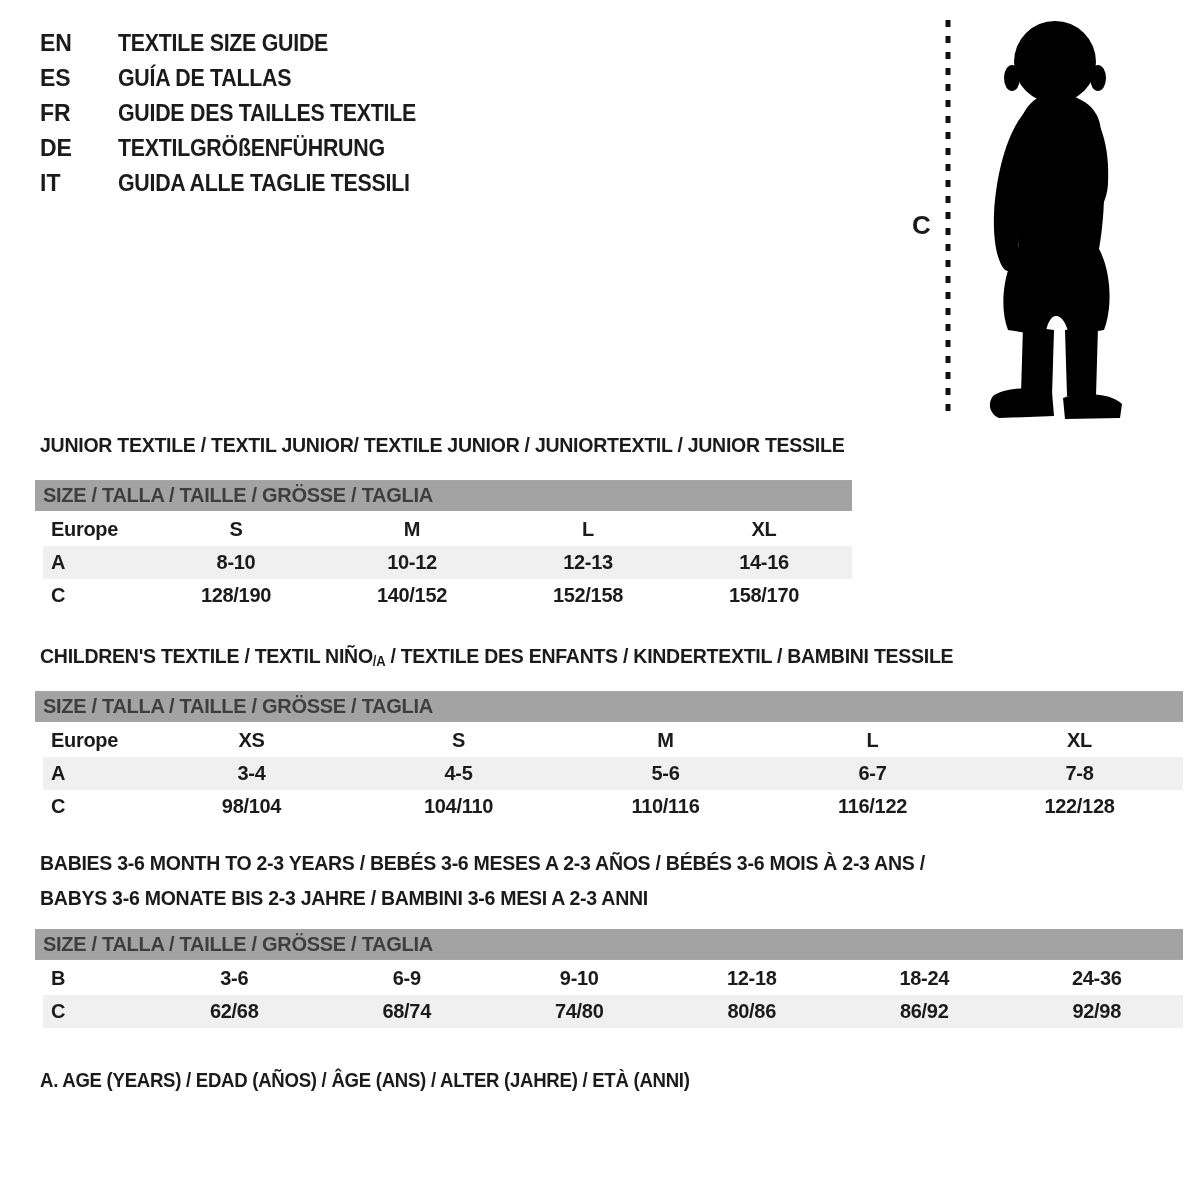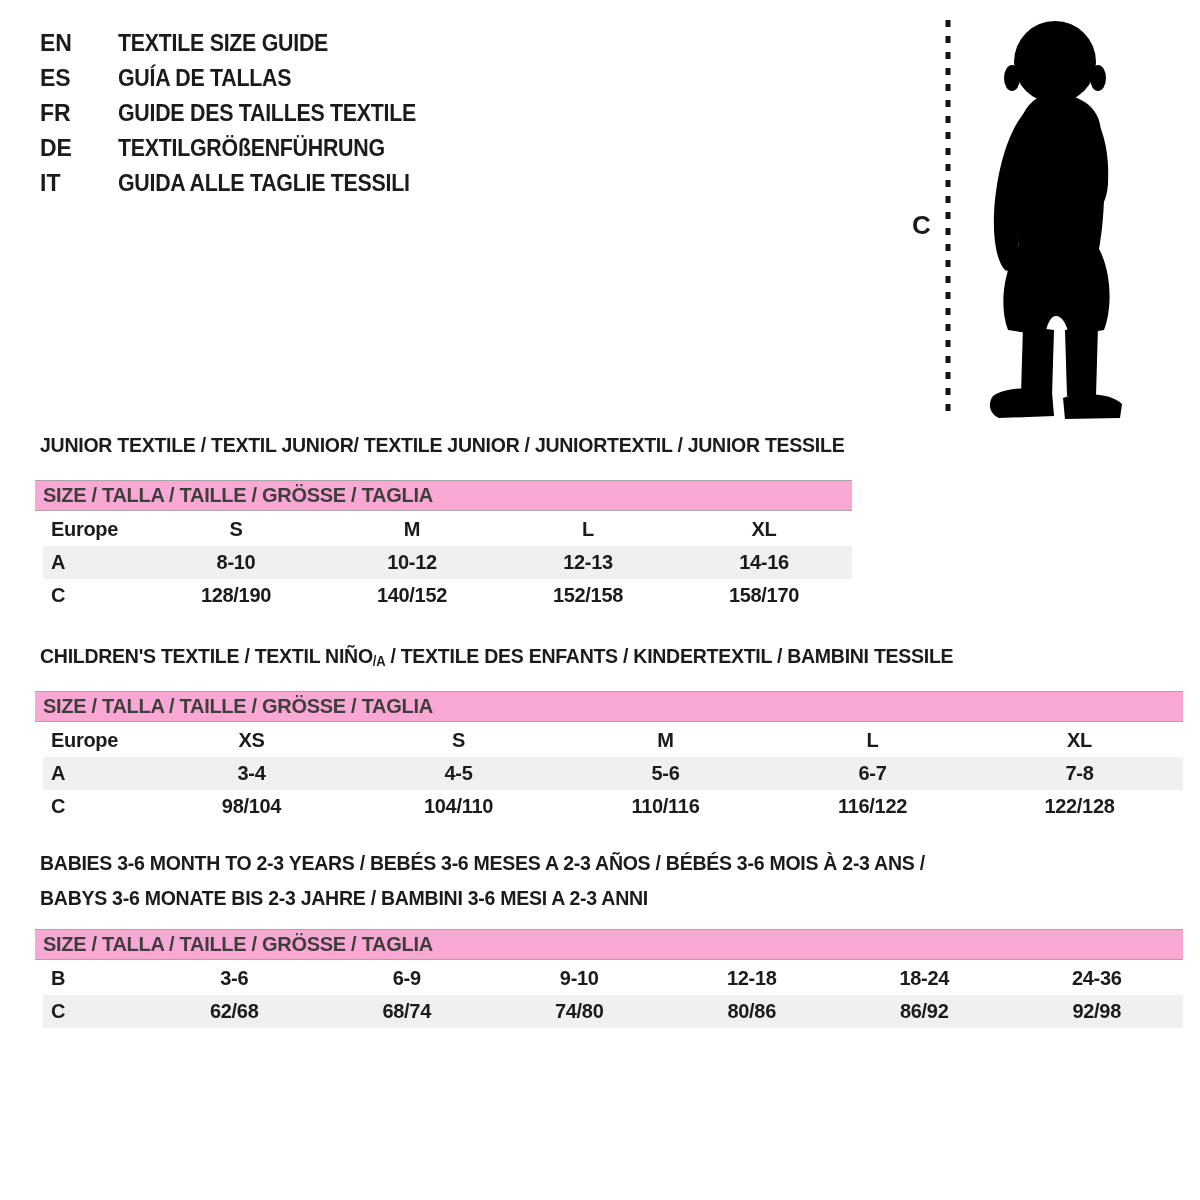--- a/index.html
+++ b/index.html
@@ -27,21 +27,21 @@
   .height-label { position: absolute; left: 912px; top: 210px; font-size: 26px; }
 
   
   .section-title { position: absolute; left: 40px; font-size: 21px; letter-spacing: -0.3px; }
   .title-sub { font-size: 14px; position: relative; top: 3px; }
 
   
   .tbl { position: absolute; left: 35px; }
   .tbl-header {
     height: 31px; box-sizing: border-box;
-    background: #f9a8d4;
+    background: #a3a3a3;
     border-top: 1px solid #a6a6a6;
     border-bottom: 1px solid #a6a6a6;
     display: flex; align-items: center;
     padding-left: 8px;
     font-size: 20px; color: #3e3e3e;
     margin-bottom: 2px;
     letter-spacing: -0.3px;
   }
   .tbl-row { display: grid; height: 33px; align-items: center; font-size: 20px; letter-spacing: -0.3px; margin-left: 8px; }
   .tbl-row.stripe { background: #f0f0f0; }
@@ -205,15 +205,18 @@
       <span class="cell-val">62/68</span>
       <span class="cell-val">68/74</span>
       <span class="cell-val">74/80</span>
       <span class="cell-val">80/86</span>
       <span class="cell-val">86/92</span>
       <span class="cell-val">92/98</span>
     </div>
   </div>
 
   <div class="legend-block">
+    <div class="legend-line">
+      <span class="cond">A. AGE (YEARS) / EDAD (AÑOS) / ÂGE (ANS) / ALTER (JAHRE) / ETÀ (ANNI)</span>
+    </div>
   </div>
 
 </div>
 
 </body></html>

